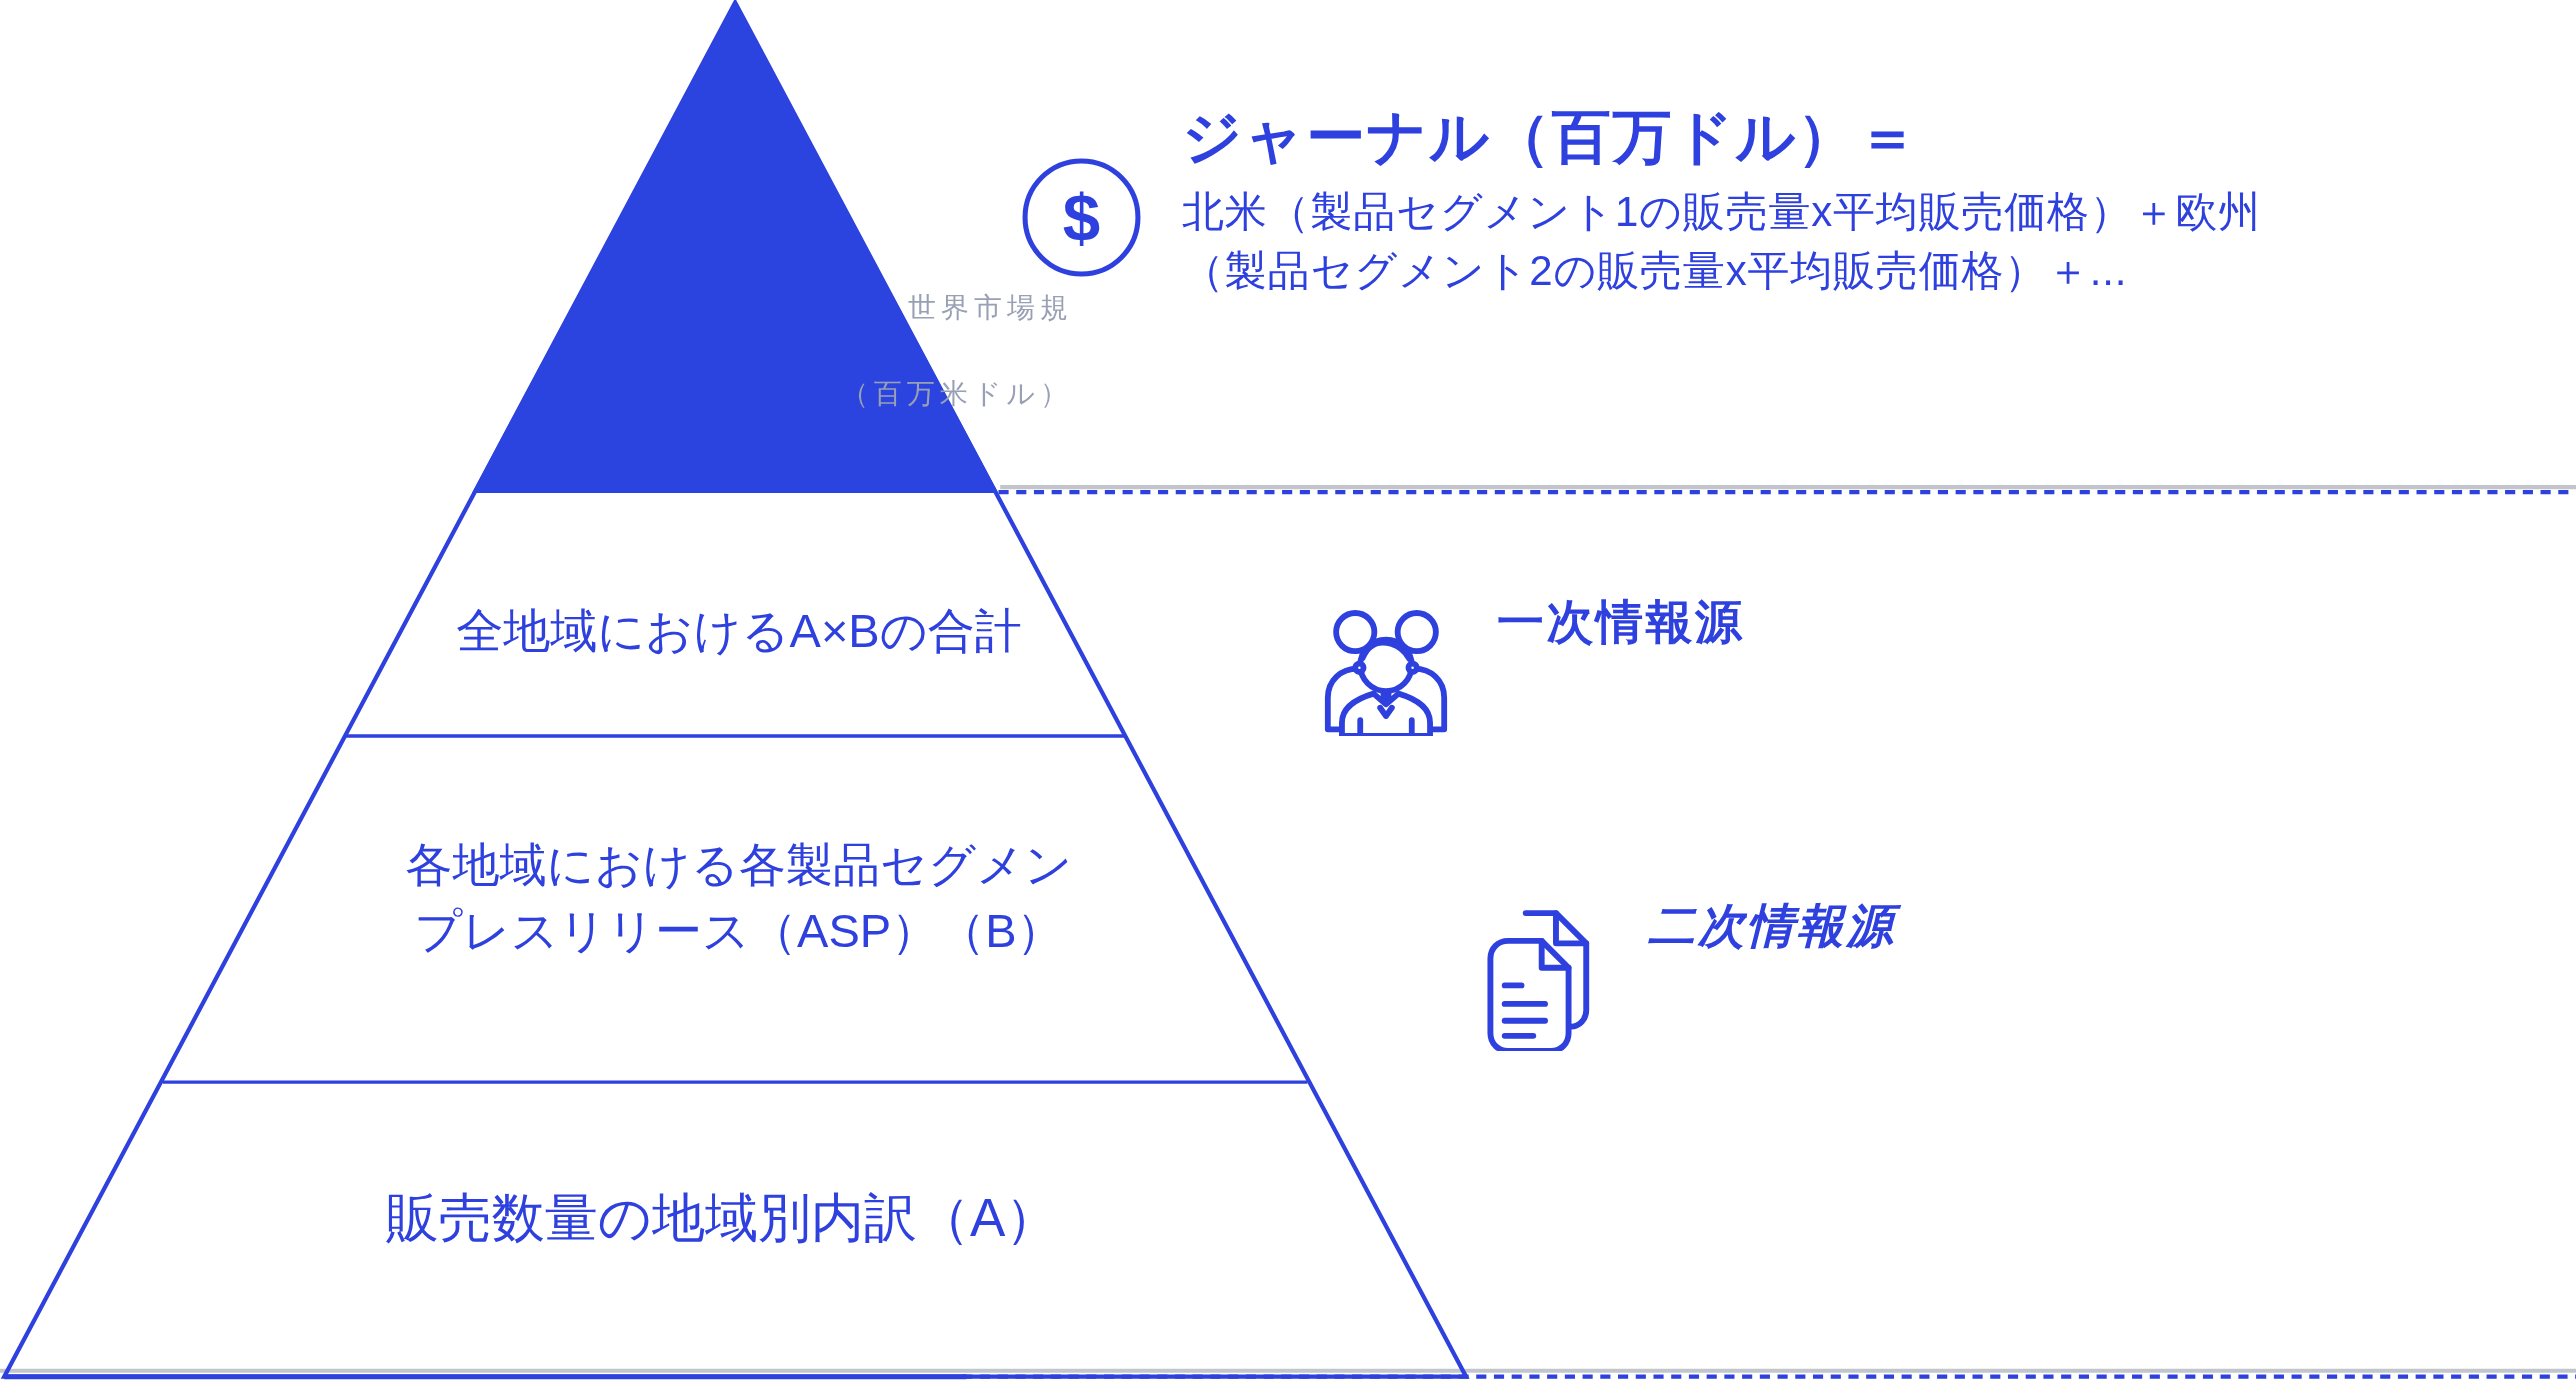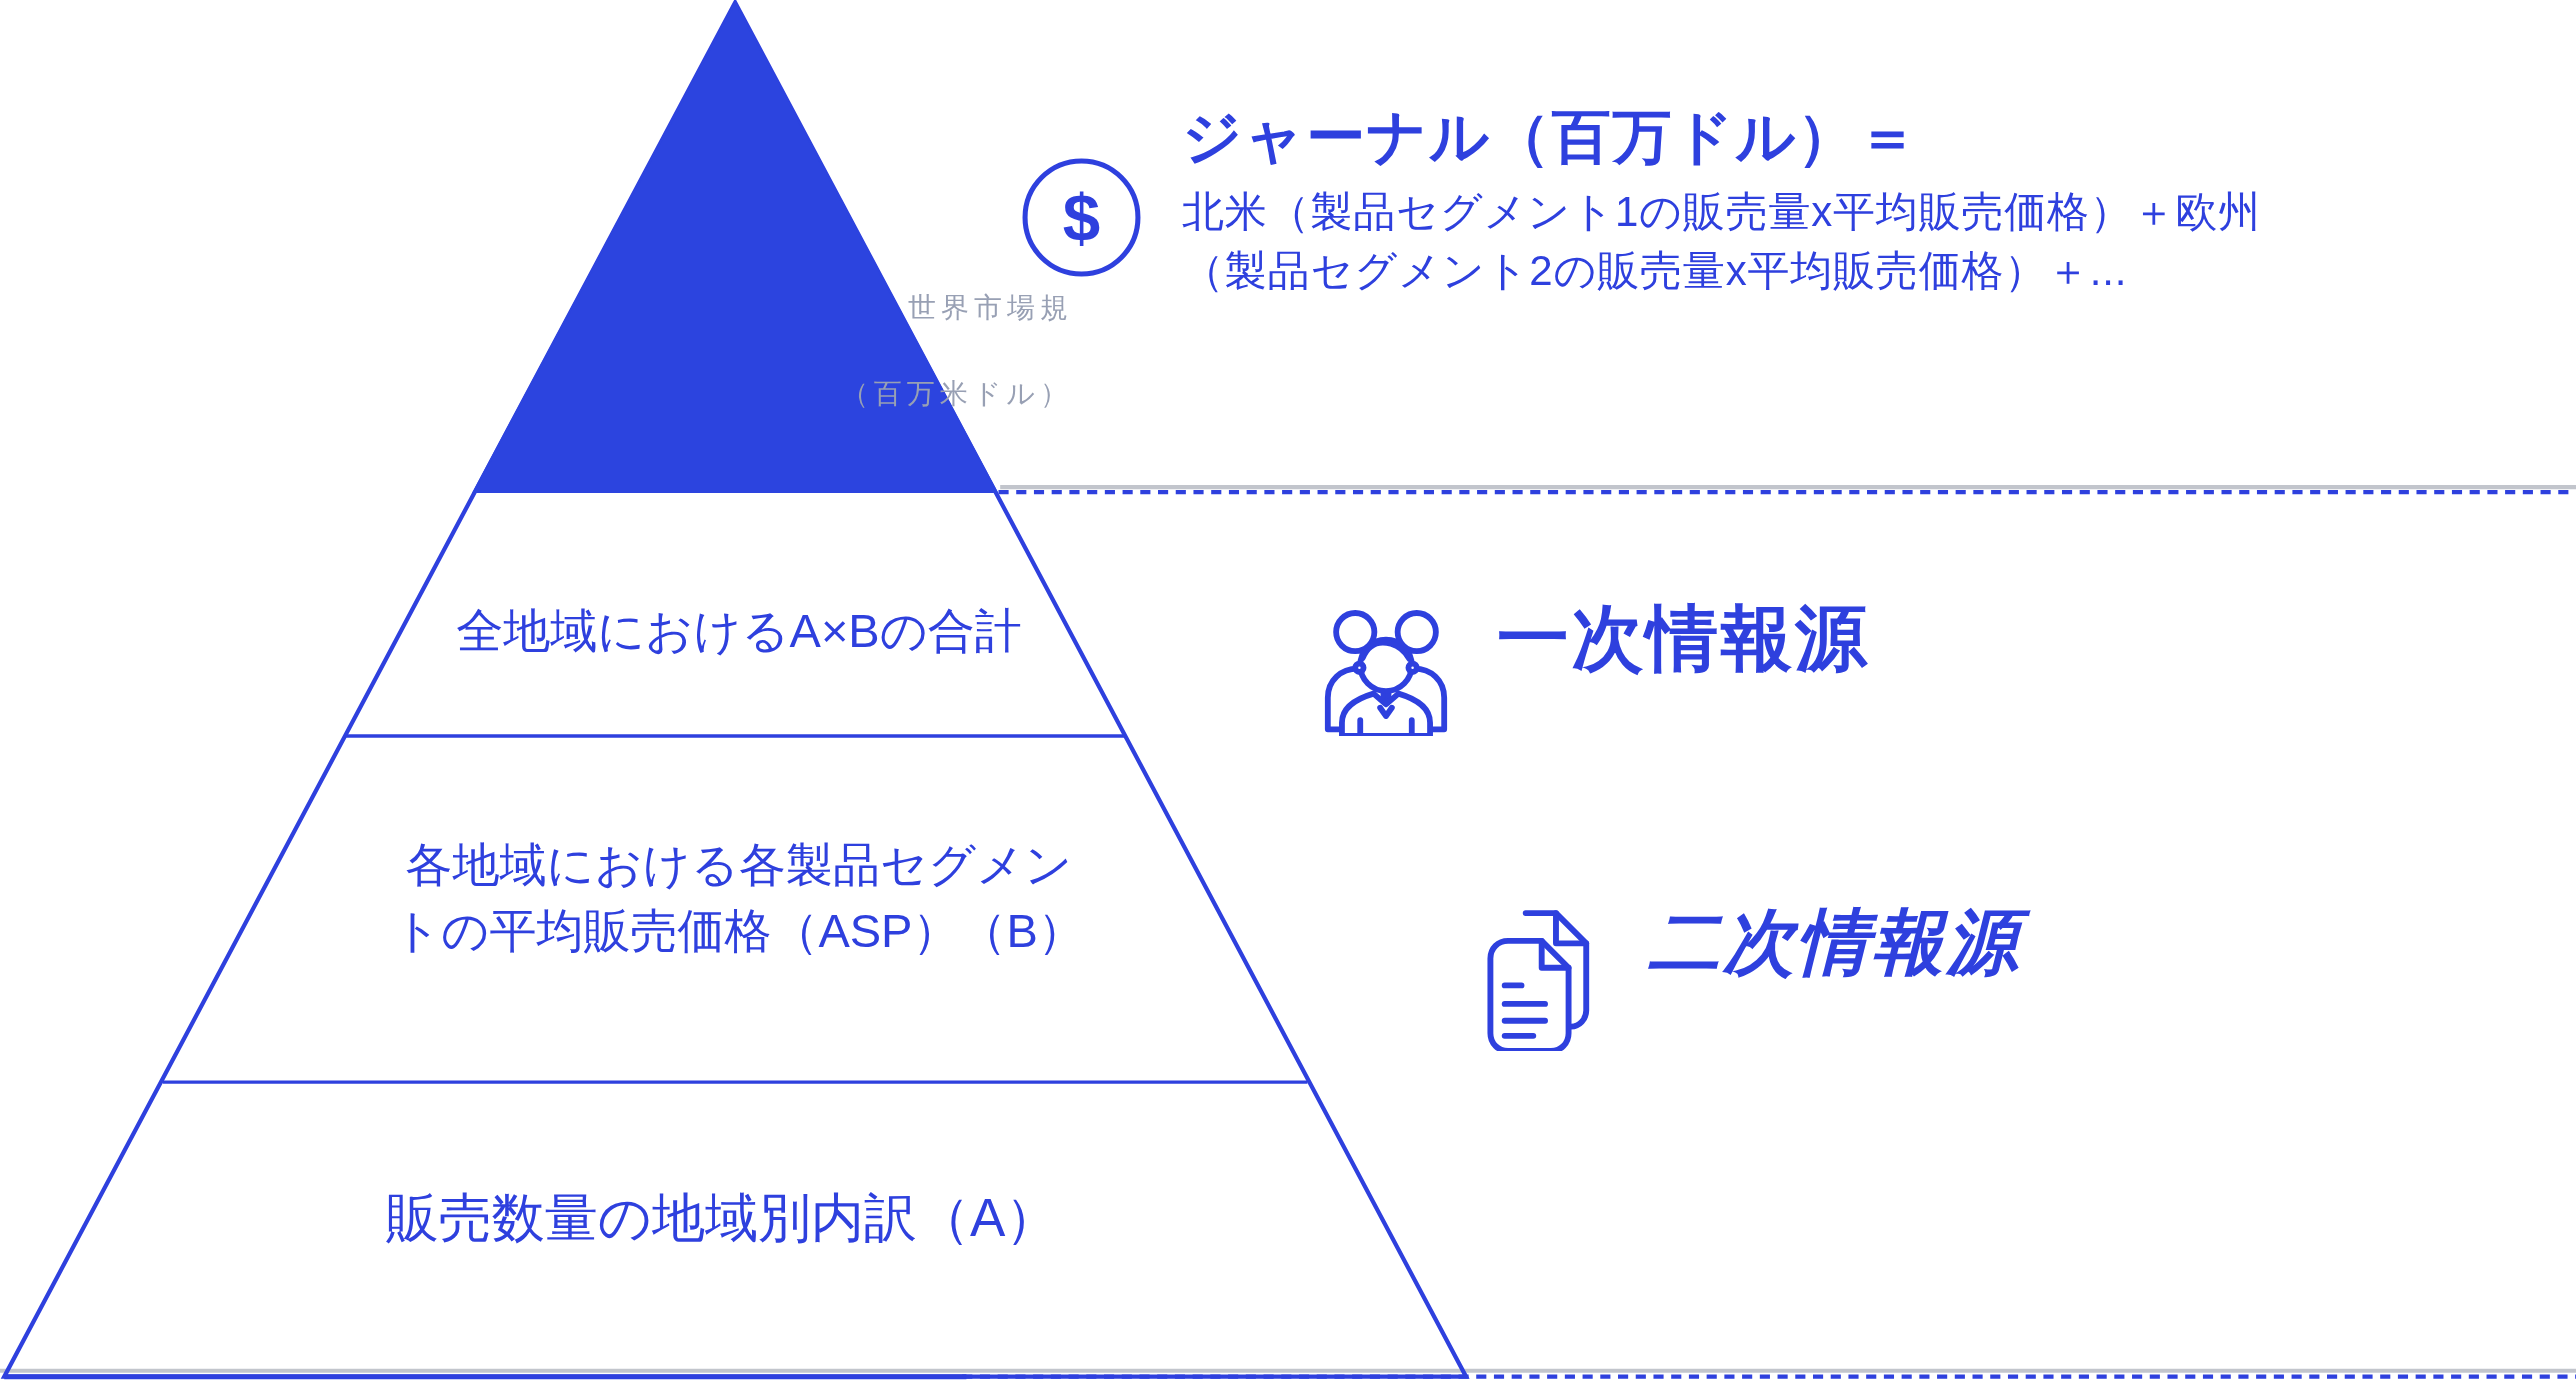--- a/index.html
+++ b/index.html
@@ -37,21 +37,21 @@
 
   .formula-title {
     left:1182px; top:98px;
     font-size:59px; font-weight:700; letter-spacing:1.7px;
   }
   .formula-body {
     left:1182px; top:174px;
     font-size:42px; line-height:59px; letter-spacing:0.8px;margin-top:8px;
   }
 
-  .section-title { font-size:72px; font-weight:700; letter-spacing:2.5px; }
+  .section-title { font-size:47px; font-weight:700; letter-spacing:2.5px; }
   .section-desc  { font-size:42px; line-height:60px; letter-spacing:0.8px; }
   .primary-title   { left:1497px; top:591px; }
   .primary-desc    { left:1497px; top:665px; }
   .secondary-title { left:1648px; top:895px;font-style:italic; }
   .secondary-desc  { left:1648px; top:967px; }
 
   .icon-box svg { display:block; width:100%; height:100%; }
   .dollar-box    { left:1020px; top:156px; width:123px; height:123px; }
   .people-box    { left:1322px; top:603px; width:128px; height:133px; }
   .documents-box { left:1482px; top:908px; width:116px; height:143px; }
@@ -79,21 +79,21 @@
     <polygon points="871,3 561,583 1181,583" fill="var(--apex-fill)" stroke="var(--apex-fill)" stroke-width="2"></polygon>
 
     <line x1="410" y1="872" x2="1332" y2="872" stroke="var(--accent)" stroke-width="4"></line>
     <line x1="193" y1="1282" x2="1549" y2="1282" stroke="var(--accent)" stroke-width="4"></line>
   </svg>
 
   <div class="abs apex-label pre">世界市場規
 （百万米ドル）</div>
   <div class="abs layer-label layer2 center">全地域におけるA×Bの合計</div>
   <div class="abs layer-label layer3 center pre">各地域における各製品セグメン
-トの平均販売価格（ASP）（B）</div>
+プレスリリース（ASP）（B）</div>
   <div class="abs layer-label layer4 center">販売数量の地域別内訳（A）</div>
 
   <div class="abs icon-box dollar-box">
     <svg viewBox="0 0 146 146">
       <circle cx="73" cy="73" r="67" fill="none" stroke="var(--accent)" stroke-width="6"></circle>
       <text x="73" y="101" text-anchor="middle" font-size="80" font-weight="600" fill="var(--accent)" font-family="Liberation Sans, sans-serif">$</text>
     </svg>
   </div>
 
   <div class="abs formula-title">ジャーナル（百万ドル）＝</div>

